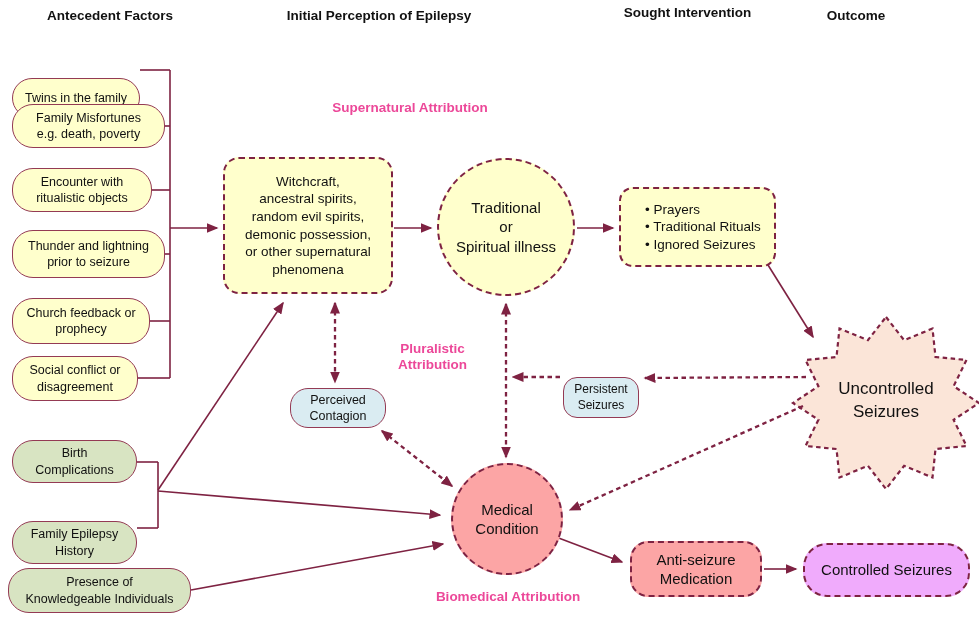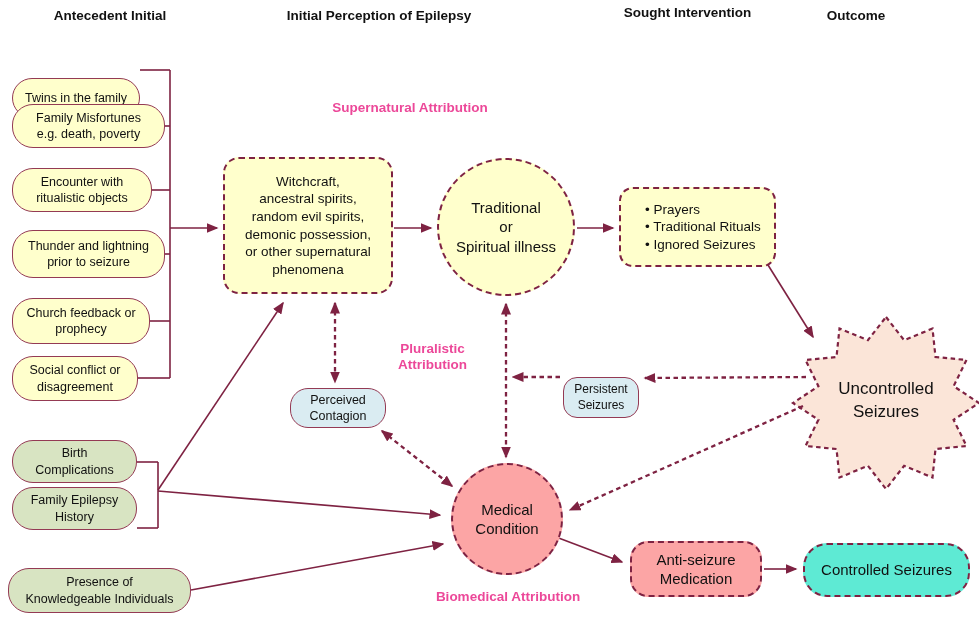--- a/index.html
+++ b/index.html
@@ -17,21 +17,21 @@
   .node{
     position:absolute;display:flex;align-items:center;justify-content:center;
     text-align:center;white-space:pre-line;line-height:1.3;box-sizing:border-box;
     font-size:12.5px;color:#111;
   }
   .stadium-y{background:#FFFFCC;border:1.6px solid #943A54;border-radius:21px;}
   .stadium-g{background:#D8E4C2;border:1.6px solid #943A54;border-radius:21px;}
   .stadium-b{background:#DAECF2;border:1.5px solid #943A54;}
   .dash-y{background:#FFFFCC;border:2px dashed #7E2242;}
   .dash-g{background:#fca5a5;border:2px dashed #7E2242;}
-  .dash-p{background:#5eead4;border:2px dashed #7E2242;}
+  .dash-p{background:#f0abfc;border:2px dashed #7E2242;}
   .circle{border-radius:50%;}
   svg#wires{position:absolute;left:0;top:0;z-index:1;}
   .node,.hdr,.attr-label{z-index:2;}
   #uncontrolled-label{
     position:absolute;z-index:2;font-size:17px;text-align:center;
     white-space:pre-line;line-height:1.35;color:#111;
   }
 </style>
 </head>
 <body>
@@ -81,21 +81,21 @@
       <line x1="506" y1="304" x2="506" y2="457"></line>
     </g>
 
     <g stroke="#7E2242" stroke-width="2.3" fill="none" stroke-dasharray="4.5 3.5" marker-end="url(#arr)">
       <line x1="560" y1="377" x2="513" y2="377"></line>
       <line x1="806" y1="377" x2="645" y2="378"></line>
       <line x1="803" y1="406" x2="570" y2="510"></line>
     </g>
   </svg>
 
-  <div class="hdr" style="left:30px;top:8px;width:160px;">Antecedent Initial</div>
+  <div class="hdr" style="left:30px;top:8px;width:160px;">Antecedent Factors</div>
   <div class="hdr" style="left:268px;top:8px;width:222px;">Initial Perception of Epilepsy</div>
   <div class="hdr" style="left:610px;top:5px;width:155px;">Sought Intervention</div>
   <div class="hdr" style="left:818px;top:8px;width:76px;">Outcome</div>
 
   <div class="attr-label" style="left:315px;top:100px;width:190px;">Supernatural Attribution</div>
   <div class="attr-label" style="left:385px;top:341px;width:95px;">Pluralistic
 Attribution</div>
   <div class="attr-label" style="left:418px;top:589px;width:180px;">Biomedical Attribution</div>
 
   <div class="node stadium-y" style="left:12px;top:50px;width:128px;height:40px;margin-top:28px;">Twins in the family</div>
@@ -105,21 +105,21 @@
 ritualistic objects</div>
   <div class="node stadium-y" style="left:12px;top:230px;width:153px;height:48px;">Thunder and lightning
 prior to seizure</div>
   <div class="node stadium-y" style="left:12px;top:298px;width:138px;height:46px;">Church feedback or
 prophecy</div>
   <div class="node stadium-y" style="left:12px;top:356px;width:126px;height:45px;">Social conflict or
 disagreement</div>
 
   <div class="node stadium-g" style="left:12px;top:440px;width:125px;height:43px;">Birth
 Complications</div>
-  <div class="node stadium-g" style="left:12px;top:487px;width:125px;height:43px;">Family Epilepsy
+  <div class="node stadium-g" style="left:12px;top:521px;width:125px;height:43px;">Family Epilepsy
 History</div>
   <div class="node stadium-g" style="left:8px;top:568px;width:183px;height:45px;">Presence of
 Knowledgeable Individuals</div>
 
   <div class="node dash-y" style="left:223px;top:157px;width:170px;height:137px;border-radius:16px;font-size:13.5px;">Witchcraft,
 ancestral spirits,
 random evil spirits,
 demonic possession,
 or other supernatural
 phenomena</div>

